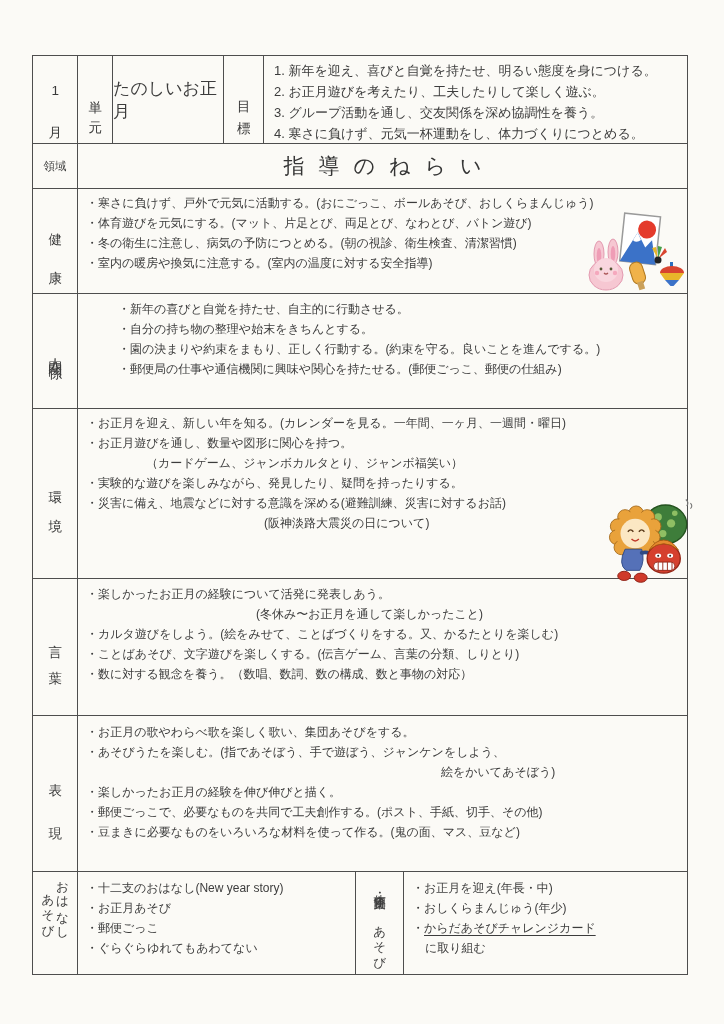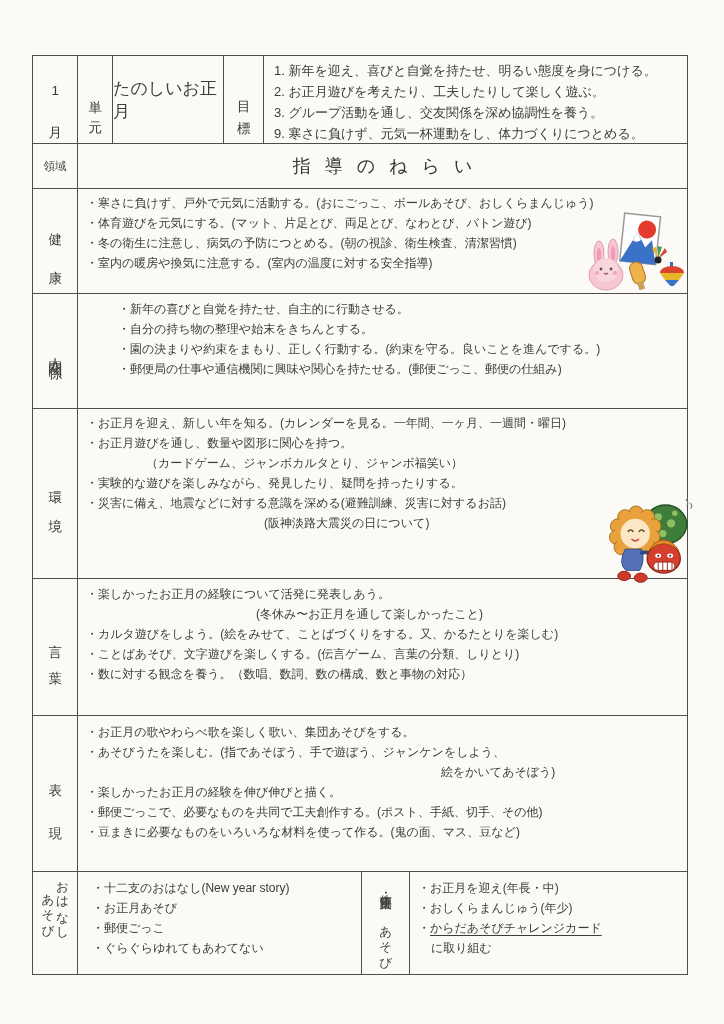--- a/index.html
+++ b/index.html
@@ -40,29 +40,29 @@
   .r-human{height:115px;gap:32px;}
   .r-env{height:170px;}
   .r-lang{height:137px;}
   .r-expr{height:156px;}
   .r-bottom{height:102px;}
   .w-label{width:45px;flex:0 0 45px;}
   .w-unitlabel{width:35px;flex:0 0 35px;}
   .w-unit{width:111px;flex:0 0 111px;}
   .w-goallabel{width:40px;flex:0 0 40px;}
   .w-flex{flex:1 1 auto;min-width:0;}
-  .w-story{width:278px;flex:0 0 278px;margin-left:6px;}
+  .w-story{width:278px;flex:0 0 278px;}
   .w-tlabel{width:48px;flex:0 0 48px;}
   
   .label-sm{font-size:11.5px;color:#3f3f3f;}
   .label-v{font-size:13.5px;color:#3a3a3a;}
   .unit-title{font-size:17px;}
   .goals{padding:4px 6px 0 10px;font-size:13px;line-height:21px;}
   .goal-line{white-space:nowrap;}
-  .aim-title{font-size:18px;letter-spacing:14px;padding-left:14px;color:#353535;}
+  .aim-title{font-size:21px;letter-spacing:14px;padding-left:14px;color:#353535;}
   .content{padding:4px 6px 0 8px;font-size:12px;line-height:20px;}
   .content .ln{white-space:nowrap;}
   .pt5{padding-top:5px;} .pt6{padding-top:6px;}
   .pad60{padding-left:60px;}
   .pad178{padding-left:178px;}
   .pad170{padding-left:170px;}
   .pad355{padding-left:355px;}
   .pad13{padding-left:13px;}
   .ul{text-decoration:underline;text-underline-offset:3px;}
   .illus{position:absolute;pointer-events:none;}
@@ -85,21 +85,21 @@
       <div class="cell w-unit center">
         <span class="unit-title">たのしいお正月</span>
       </div>
       <div class="cell w-goallabel center">
         <span class="vtext ls20 label-v">目標</span>
       </div>
       <div class="cell w-flex goals">
         <div class="goal-line">1. 新年を迎え、喜びと自覚を持たせ、明るい態度を身につける。</div>
         <div class="goal-line">2. お正月遊びを考えたり、工夫したりして楽しく遊ぶ。</div>
         <div class="goal-line">3. グループ活動を通し、交友関係を深め協調性を養う。</div>
-        <div class="goal-line">9. 寒さに負けず、元気一杯運動をし、体力づくりにつとめる。</div>
+        <div class="goal-line">4. 寒さに負けず、元気一杯運動をし、体力づくりにつとめる。</div>
       </div>
     </div>
 
     <div class="row r-aim">
       <div class="cell w-label center">
         <span class="label-sm">領域</span>
       </div>
       <div class="cell w-flex center">
         <span class="aim-title">指導のねらい</span>
       </div>

